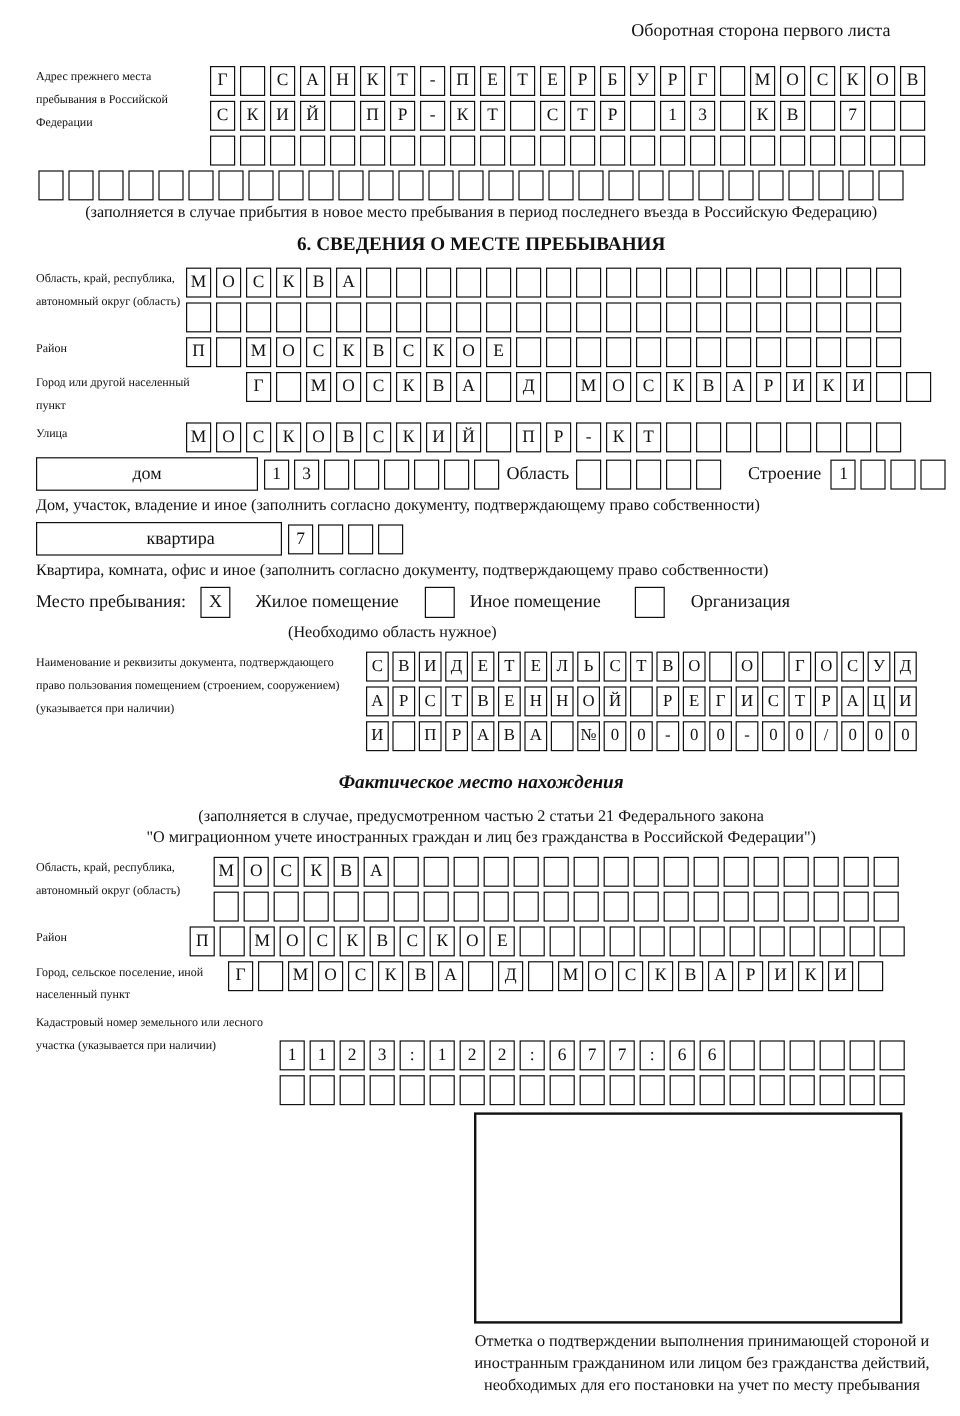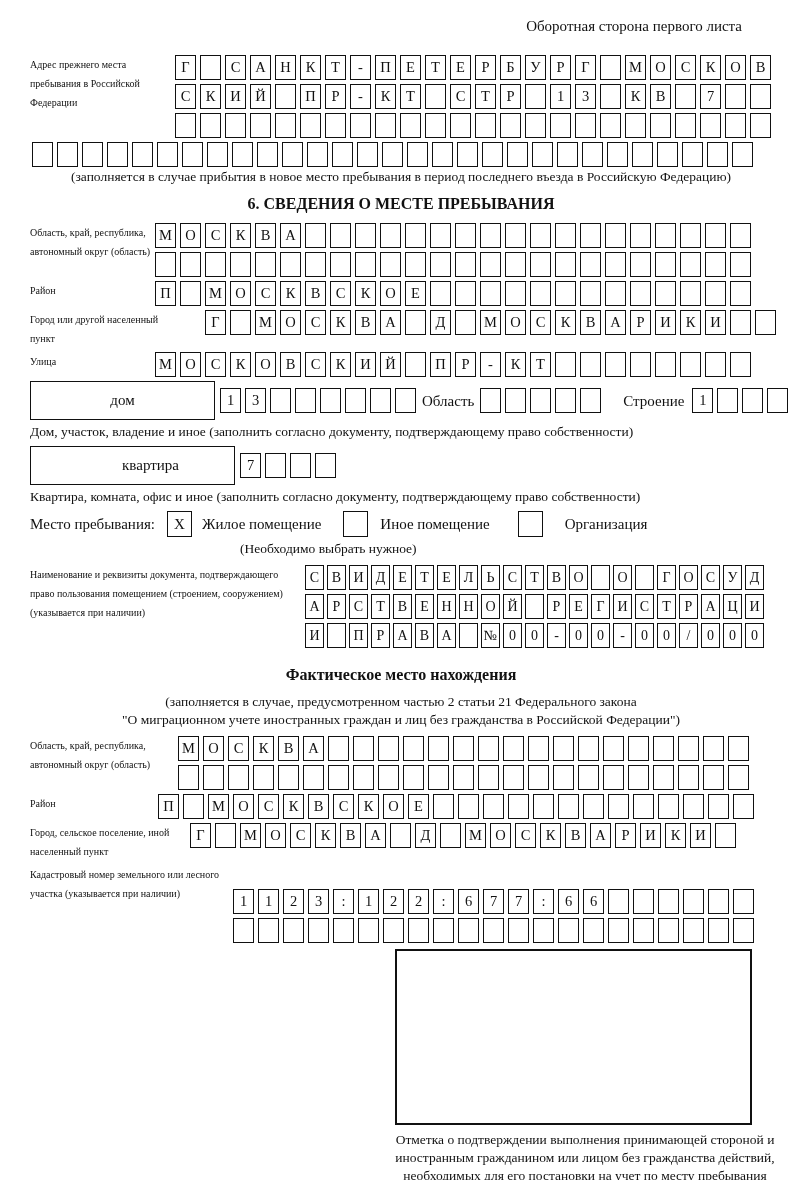--- a/index.html
+++ b/index.html
@@ -26,38 +26,38 @@
     flex:0 0 auto;width:21px;height:25px;margin-right:4px;
     border:1.6px solid #111;box-sizing:border-box;
     display:flex;align-items:center;justify-content:center;
     font-size:14.5px;line-height:1;
   }
   .cells.narrow .cell{width:19px;margin-right:3px;font-size:14px;}
   .note{text-align:center;font-size:13.5px;margin:2px 0 8px;}
   .note-left{font-size:13.5px;margin:0 0 6px;}
   .sec-title{text-align:center;font-weight:bold;font-size:16px;margin:10px 0 10px;}
   .widebox{
-    border:1.6px solid #111;height:39px;box-sizing:border-box;
+    border:1.6px solid #111;height:28px;box-sizing:border-box;
     display:flex;align-items:center;justify-content:center;
     font-size:15px;flex:0 0 auto;margin-right:5px;
   }
   .inline-lbl{font-size:15px;line-height:26px;flex:0 0 auto;}
   .chk{
     flex:0 0 auto;width:25px;height:26px;border:1.6px solid #111;box-sizing:border-box;
     display:flex;align-items:center;justify-content:center;font-size:15px;
   }
   .stay-row{display:flex;align-items:center;margin:6px 0 0;}
   .stamp-box{
     border:2px solid #111;width:357px;height:176px;box-sizing:border-box;
     margin-left:365px;margin-top:6px;
   }
   .stamp-note{
     margin-left:350px;width:410px;text-align:center;
     font-size:13.5px;line-height:18px;margin-top:6px;
-  } .mt10{margin-top:18px;}
+  } .mt10{margin-top:18px;font-style:italic;}
   .indent25{margin-left:25px;}
   .ml2{margin-left:2px;}
 </style>
 </head>
 <body>
 
 <div class="hdr-right">Оборотная сторона первого листа</div>
 
 <div class="row">
   <div class="lbl w145">Адрес прежнего места пребывания в Российской Федерации</div>
@@ -361,27 +361,27 @@
       <div class="cell"></div>
       <div class="cell"></div>
       <div class="cell"></div>
     </div>
 </div>
 <div class="note-left">Квартира, комната, офис и иное (заполнить согласно документу, подтверждающему право собственности)</div>
 
 <div class="stay-row">
   <div class="inline-lbl">Место пребывания:</div>
   <div class="chk" style="margin-left:12px;">X</div>
-  <div class="inline-lbl" style="margin-left:10px;">Жилое помещение</div>
+  <div class="inline-lbl" style="margin-left:21px;">Жилое помещение</div>
   <div class="chk" style="margin-left:22px;"></div>
   <div class="inline-lbl" style="margin-left:12px;">Иное помещение</div>
   <div class="chk" style="margin-left:28px;"></div>
   <div class="inline-lbl" style="margin-left:22px;">Организация</div>
 </div>
-<div class="note" style="margin-top:4px;text-align:left;padding-left:210px;">(Необходимо выбрать нужное)</div>
+<div class="note" style="margin-top:4px;text-align:left;padding-left:210px;">(Необходимо область нужное)</div>
 
 <div class="row">
   <div class="lbl w275">Наименование и реквизиты документа, подтверждающего право пользования помещением (строением, сооружением) (указывается при наличии)</div>
   <div class="stack">
     <div class="cells narrow">
         <div class="cell">С</div>
         <div class="cell">В</div>
         <div class="cell">И</div>
         <div class="cell">Д</div>
         <div class="cell">Е</div>

